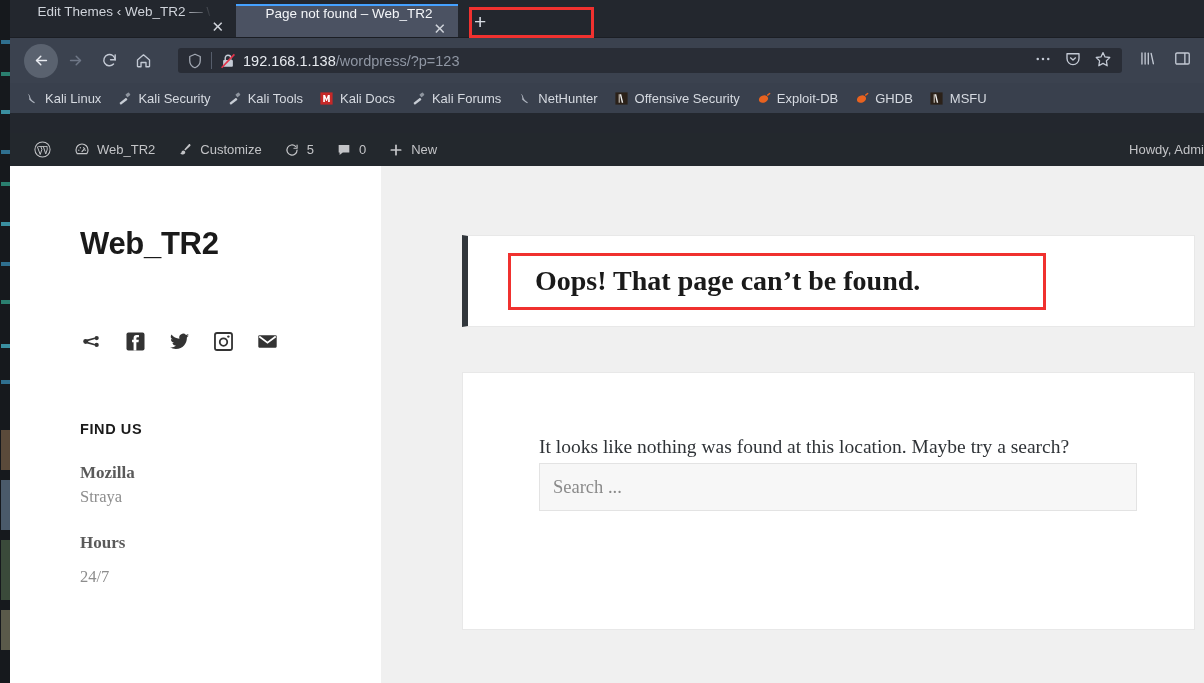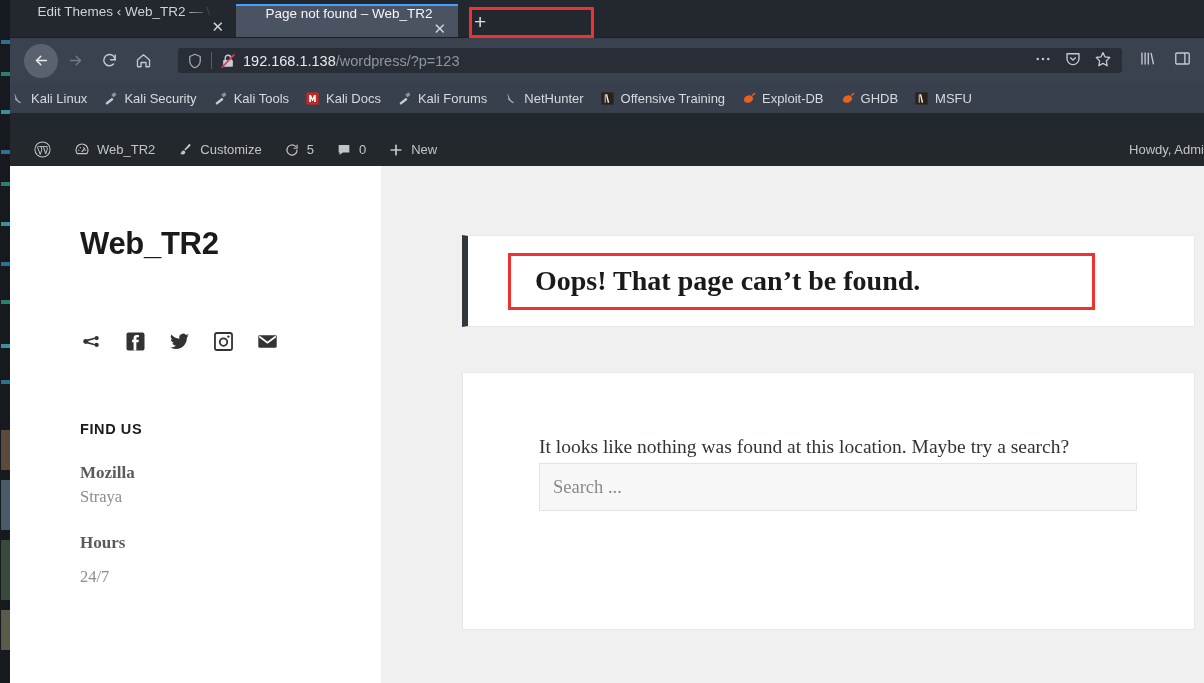--- a/index.html
+++ b/index.html
@@ -127,20 +127,21 @@
     pointer-events: none;
   }
   .urlbar-icons { margin-left: auto; display: flex; align-items: center; gap: 12px; padding-right: 4px; }
   .outer-icons { display: flex; align-items: center; gap: 16px; margin-left: 10px; padding-right: 4px; }
 
   
   #bookmarks {
     height: 30px; width: 100%;
     background: #39404d;
     display: flex; align-items: center;
+    padding-left: 14px;
     gap: 16px;
     font-size: 13px; color: #d6dae1;
     white-space: nowrap;
     overflow: hidden;
   }
   .bm { display: flex; align-items: center; gap: 6px; }
   .bm .bm-ico { width: 15px; height: 15px; flex: none; display: block; }
 
   
   #viewport {
@@ -217,21 +218,21 @@
     display: flex; align-items: center;
     padding-left: 41px;
   }
   #page-title {
     font-family: "Liberation Serif", serif;
     font-size: 28px; font-weight: bold; color: #1a1a1a;
     position: relative;
     border: 3px solid #f0312f;
     padding: 11px 16px 12px 24px;
     margin-left: -1px;
-    width: 587px;
+    width: 538px;
     line-height: 1;
   }
   #content-card {
     margin-top: 45px;
     min-height: 258px;
     padding: 58px 40px 0 76px;
   }
   #content-text {
     font-family: "Liberation Serif", serif;
     font-size: 19.5px; color: #2f3337;
@@ -418,21 +419,21 @@
         </svg>
       <span>NetHunter</span>
     </div>
 
     <div class="bm">
       <svg class="bm-ico" viewBox="0 0 16 16">
           <rect x="1.5" y="1.5" width="13" height="13" fill="#2b2119"></rect>
           <path d="M6.2 3.4h1.5l2.1 9.2H8.3z" fill="#f2f2f2"></path>
           <path d="M5 3.4h1.1v9.2H5z" fill="#d9d2c8"></path>
         </svg>
-      <span>Offensive Training</span>
+      <span>Offensive Security</span>
     </div>
 
     <div class="bm">
       <svg class="bm-ico" viewBox="0 0 16 16">
           <ellipse cx="8" cy="8.6" rx="5" ry="3.8" fill="#e8621f" transform="rotate(-20 8 8.6)"></ellipse>
           <path d="M12.4 4.4 14.6 2.6" stroke="#e8621f" stroke-width="1.5" stroke-linecap="round"></path>
         </svg>
       <span>Exploit-DB</span>
     </div>
 

